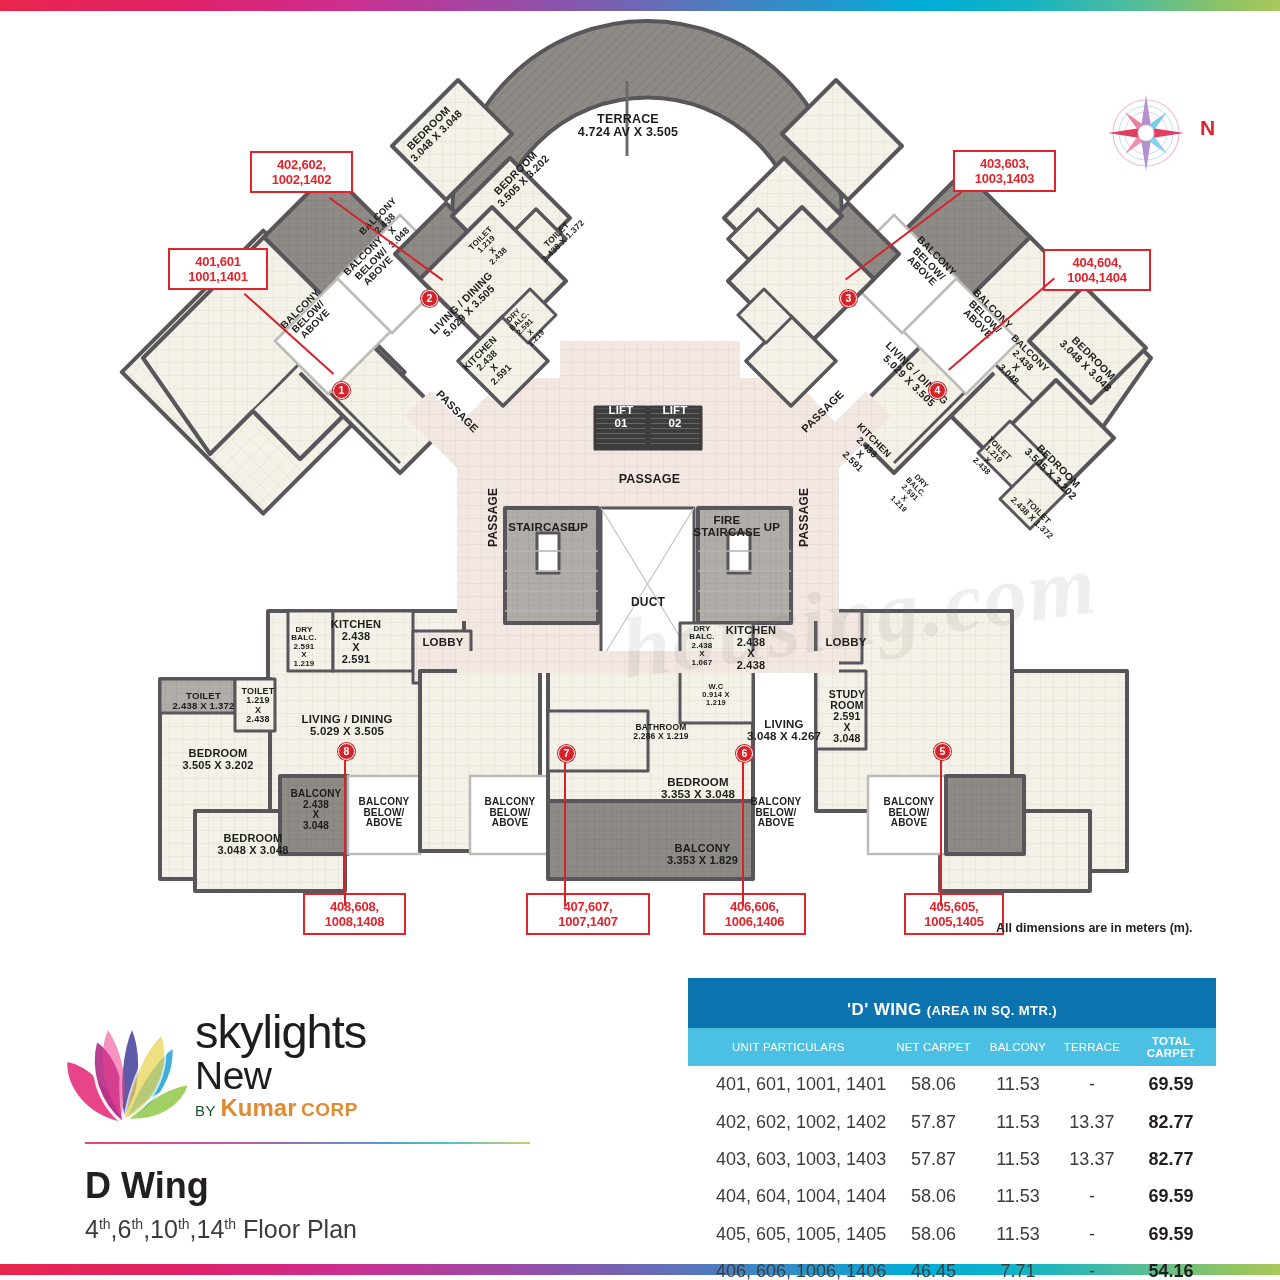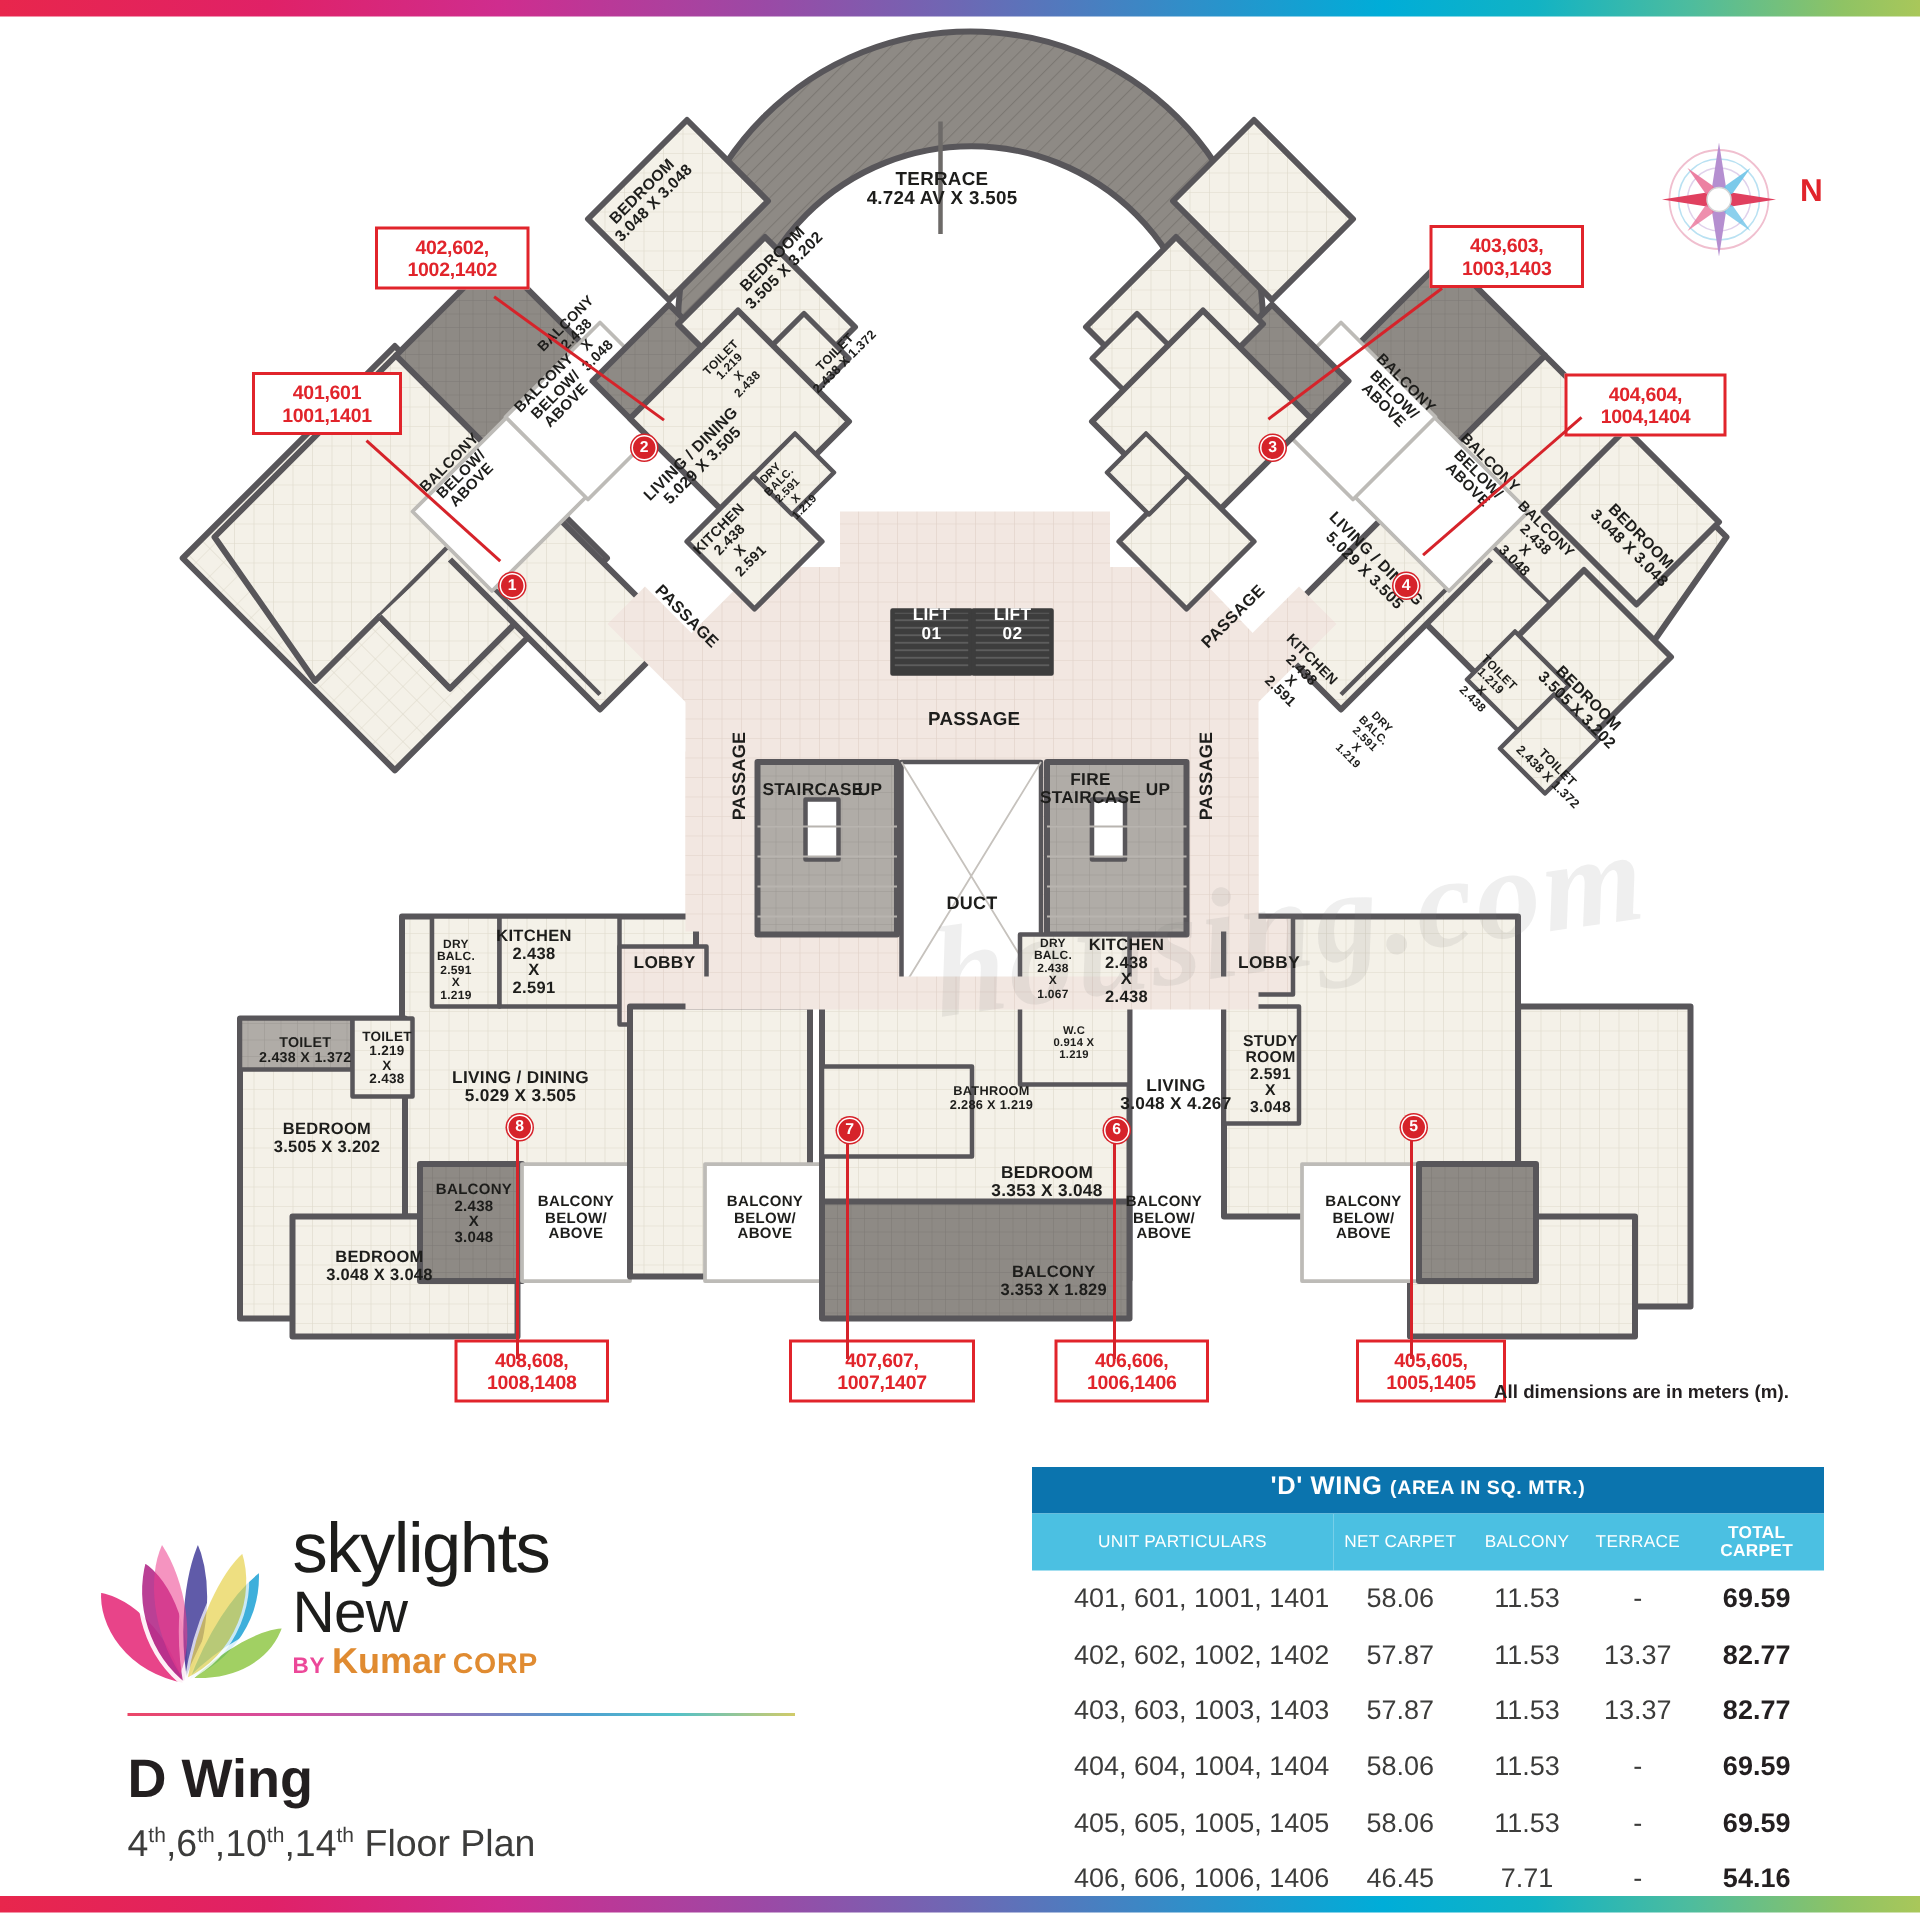--- a/index.html
+++ b/index.html
@@ -89,37 +89,37 @@
     font-size:12.5px; color:#231f20;font-weight:bold;
   }
 
   
   #brand { position:absolute; left:0px; top:1000px; width:560px; }
   #logo-wrap { position:absolute; left:62px; top:12px; width:130px; height:115px; }
   #brand-text { position:absolute; left:195px; top:14px; }
   #brand-new { font-size:39px; color:#1d1d1b; line-height:40px; letter-spacing:-0.5px;}
   #brand-sky { font-size:47px; color:#1d1d1b; line-height:48px; letter-spacing:-1px; margin-top:-6px;}
   #brand-by { margin-top:-2px; }
-  #brand-by .by { font-size:15px; color:#ec4899; font-weight:bold; letter-spacing:0.5px;}
+  #brand-by .by { font-size:15px; color:#14532d; font-weight:normal; letter-spacing:0.5px;}
   #brand-by .kumar { font-size:24px; color:#e08b31; font-weight:bold; }
   #brand-by .corp { font-size:19px; color:#e08b31; font-weight:bold; letter-spacing:0.5px;}
   #brand-rule {
     position:absolute; left:85px; top:142px; width:445px; height:2px;
     background:linear-gradient(90deg,#e8264c,#cf2d8e 22%,#8e53ab 45%,#2f8fc9 68%,#35b6bf 82%,#c9c24f 100%);
     opacity:.85;
   }
   #wing-title { position:absolute; left:85px; top:165px; font-size:36px; font-weight:bold; color:#231f20; }
   #floor-sub { position:absolute; left:85px; top:215px; font-size:25px; color:#3c3c3b; }
   #floor-sub sup { font-size:14px; }
 
   
   #area-table { position:absolute; left:688px; top:978px; width:528px; }
   #tbl-title {
     background:#0b74ae; color:#ffffff; text-align:center;
-    padding:3px 0 8px; font-size:17px; font-weight:bold; letter-spacing:.4px;
+    padding:22px 0 8px; font-size:17px; font-weight:bold; letter-spacing:.4px;
   }
   #tbl-title .sub { font-size:13px; font-weight:bold; }
   table.areas { width:100%; border-collapse:collapse; }
   table.areas thead th {
     background:#4bc0e2; color:#ffffff; font-size:11.5px; font-weight:normal;
     padding:7px 0 7px; letter-spacing:.2px;
   }
   table.areas thead th.tc { font-weight:bold; }
   table.areas tbody td {
     font-size:18px; color:#3c3c3b; padding:8.2px 0; text-align:center;

